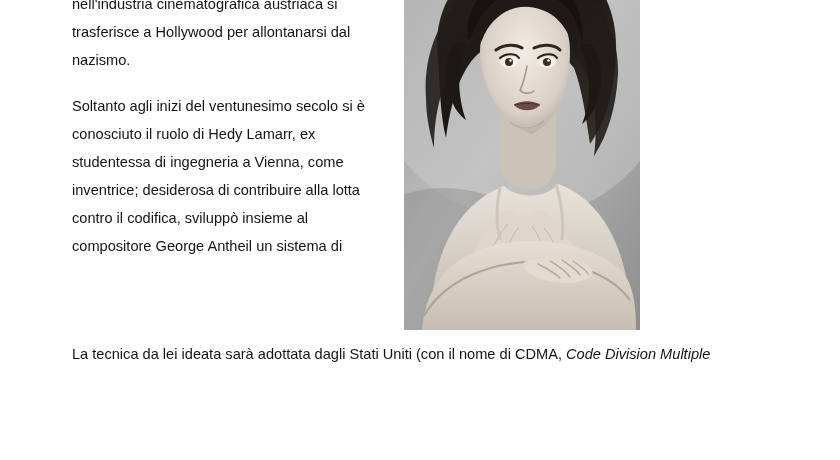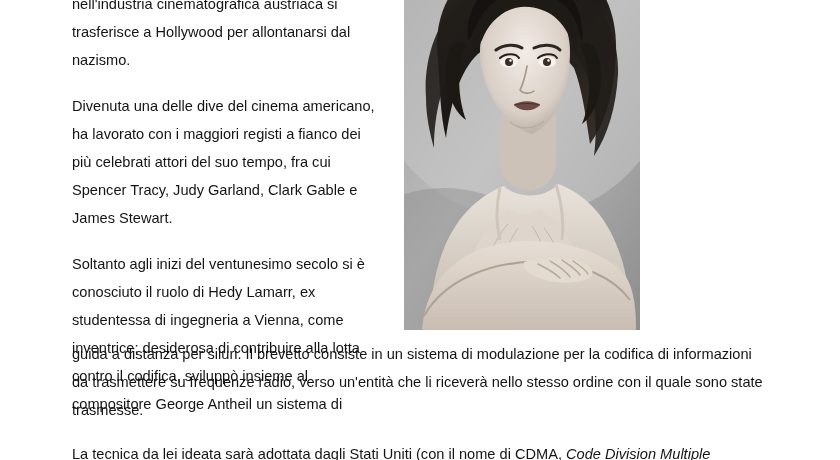--- a/index.html
+++ b/index.html
@@ -153,23 +153,21 @@
       <path d="M96 240 C92 258 92 276 96 292" stroke="#cfc6bb" stroke-width="3" fill="none"></path>
       <path d="M152 236 C158 256 160 276 158 292" stroke="#cfc6bb" stroke-width="3" fill="none"></path>
 
       <rect x="0" y="0" width="236" height="382" fill="none"></rect>
       <rect x="0" y="0" width="236" height="382" fill="url(#bgGrad)" opacity="0"></rect>
     </svg>
   </div>
 
   <div class="text-column">
     <p class="para">nell'industria cinematografica austriaca si trasferisce a Hollywood per allontanarsi dal nazismo.</p>
-    <p class="para">Divenuta una delle dive del cinema americano,  ha lavorato con i maggiori registi a fianco dei più celebrati attori del suo tempo, fra cui Spencer Tracy, Judy Garland, Clark Gable e James Stewart.</p>
     <p class="para">Soltanto agli inizi del ventunesimo secolo si è conosciuto il ruolo di Hedy Lamarr, ex studentessa di ingegneria a Vienna, come inventrice; desiderosa di contribuire alla lotta contro il codifica, sviluppò insieme al compositore George Antheil un sistema di</p>
   </div>
 
   <div class="full-width-block">
-    <p class="para">guida a distanza per siluri. Il brevetto consiste in un sistema di modulazione per la codifica di informazioni da trasmettere su frequenze radio, verso un'entità che li riceverà nello stesso ordine con il quale sono state trasmesse.</p>
     <p class="para"><span>La tecnica da lei ideata sarà adottata dagli Stati Uniti (con il nome di CDMA, </span><em>Code Division Multiple</em></p>
 
   </div>
 
 </div>
 
 </body></html>

